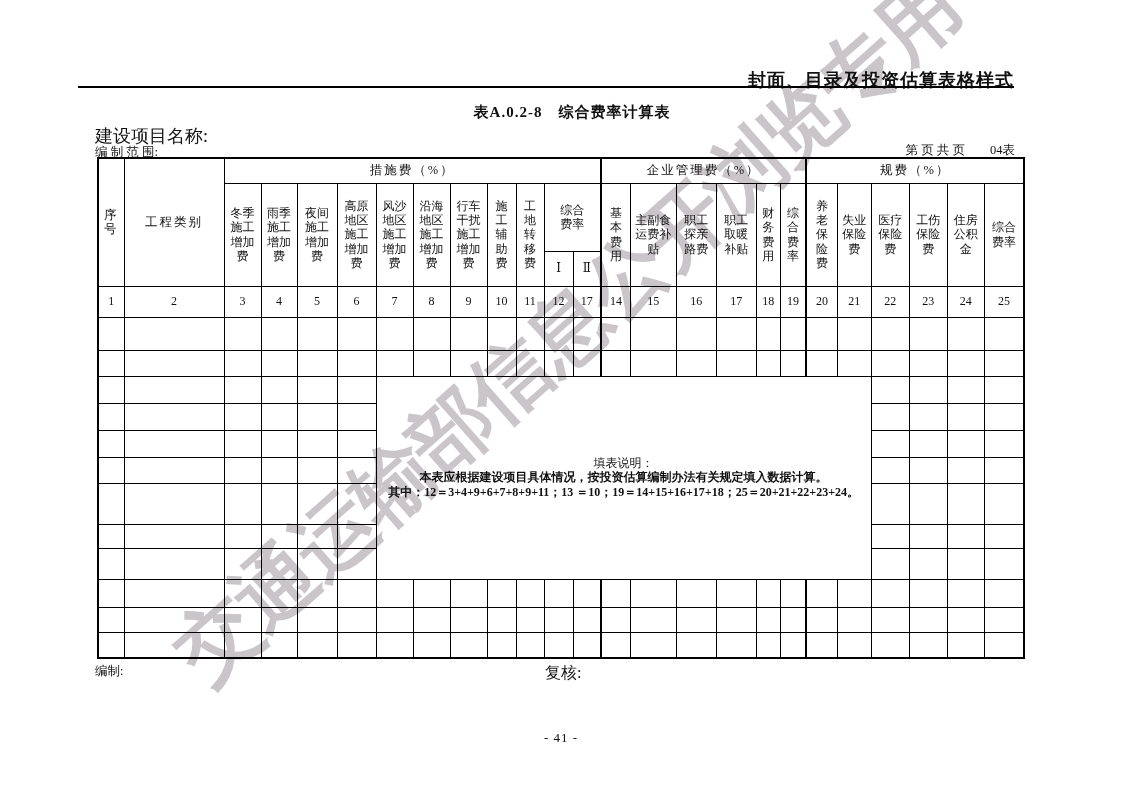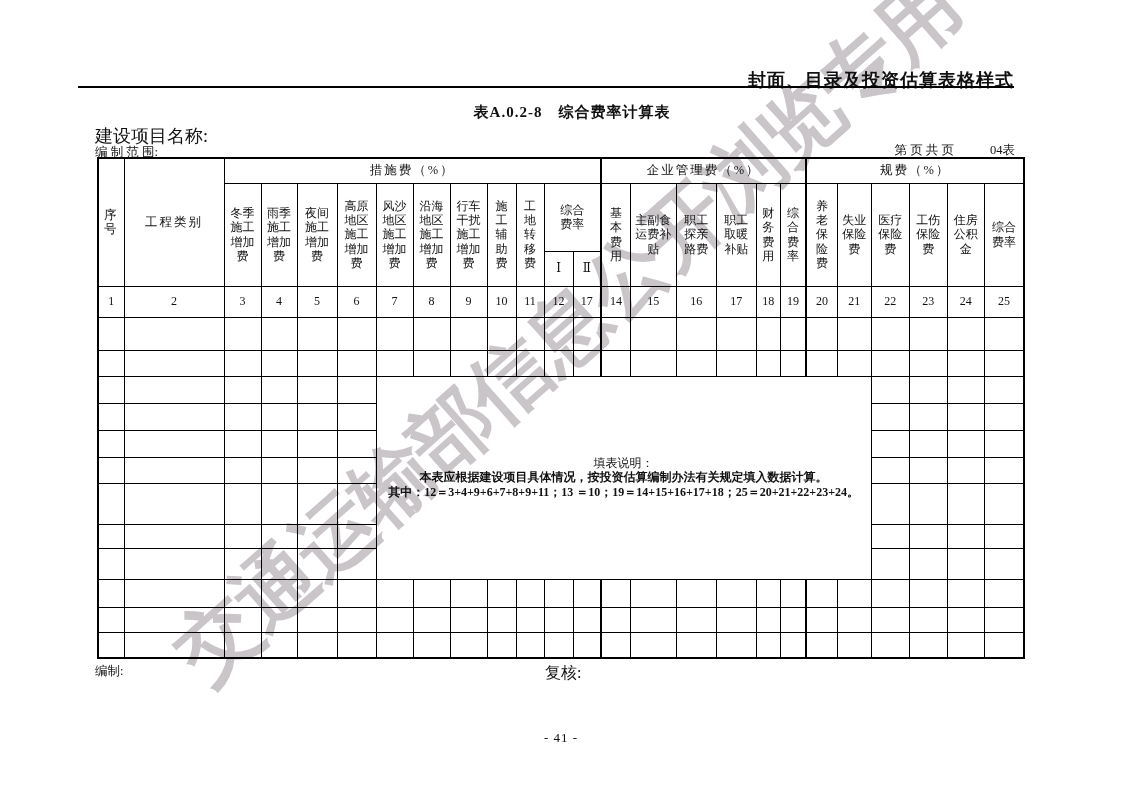--- a/index.html
+++ b/index.html
@@ -14,21 +14,21 @@
     font-size:80px;font-weight:bold;letter-spacing:-2px;white-space:nowrap;
     color:#c9c5c9;
   }
   
   .doc-type{position:absolute;top:68px;right:108px;z-index:2;font-size:18px;font-weight:bold;letter-spacing:1px;}
   .header-rule{position:absolute;top:86px;left:78px;width:936px;height:2px;background:#000;z-index:2;}
   .title{position:absolute;top:103px;left:0;width:1122px;text-align:center;z-index:2;font-size:15px;font-weight:bold;letter-spacing:1px;margin-left:11px;}
   .proj-label{position:absolute;top:124px;left:95px;z-index:2;font-size:18px;}
   .scope-row{position:absolute;top:144px;left:95px;z-index:2;font-size:12.5px;}
   .page-info{position:absolute;top:142px;right:107px;z-index:2;font-size:12.5px;}
-  .page-info .tno{margin-left:33px;}
+  .page-info .tno{margin-left:22px;}
   
   table.rate{
     position:absolute;left:97px;top:157px;z-index:1;
     width:926px;border-collapse:collapse;table-layout:fixed;
     border:2px solid #000;background:transparent;
   }
   table.rate th,table.rate td{
     border:1px solid #000;padding:0;margin:0;
     font-weight:normal;font-size:12px;line-height:1.18;
     text-align:center;vertical-align:middle;

